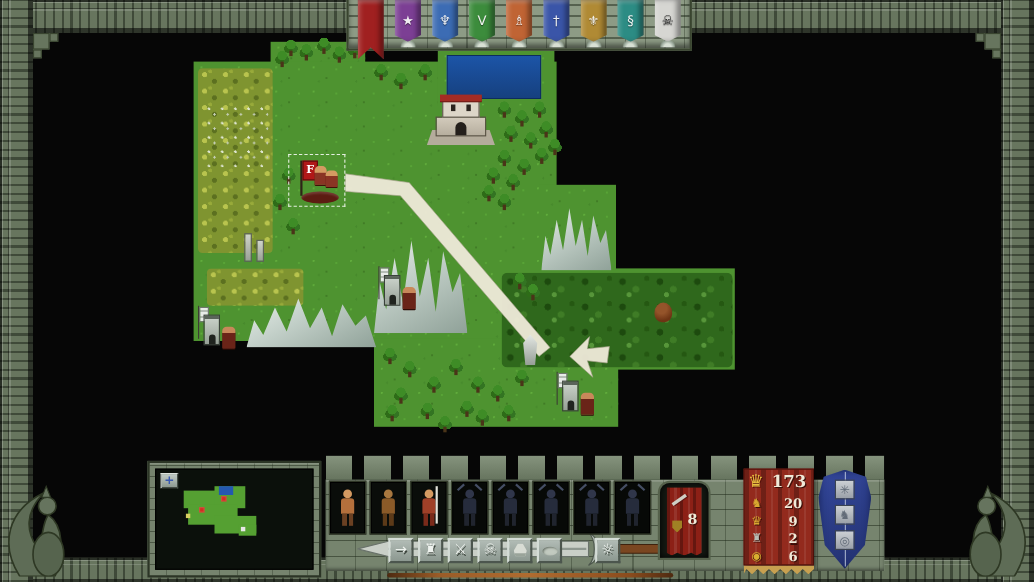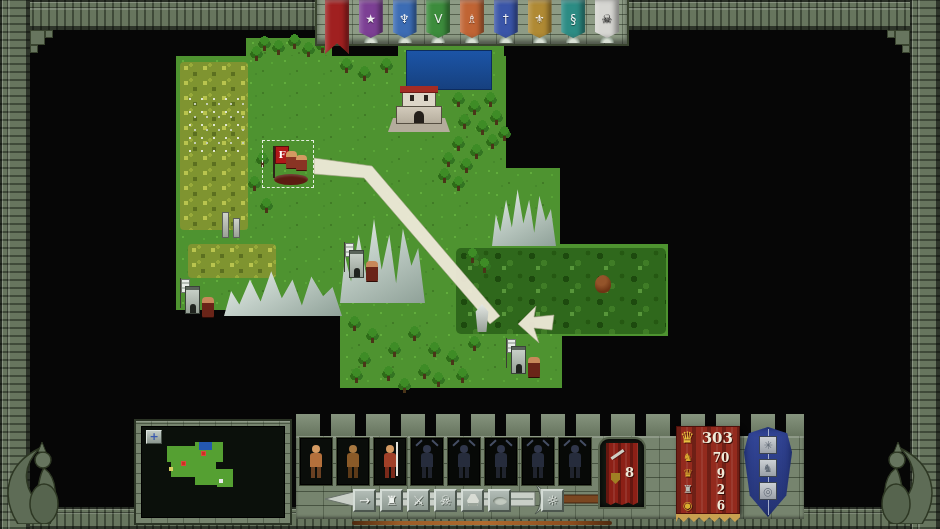--- a/index.html
+++ b/index.html
@@ -529,25 +529,25 @@
 
   <div class="alcove"></div>
   <div class="combat-banner">
     <span class="cb-sword"></span>
     <span class="cb-shield"></span>
     <span class="cb-value">8</span>
   </div>
 
   <div class="stats-banner">
     <span class="sb-crown">♛</span>
-    <span class="sb-top-value">303</span>
+    <span class="sb-top-value">173</span>
     <div id="stats-rows">
         <div class="srow">
           <div class="sicon" style="color: rgb(216, 168, 48);">♞</div>
-          <div class="sval">70</div>
+          <div class="sval">20</div>
         </div>
         <div class="srow">
           <div class="sicon" style="color: rgb(216, 168, 48);">♛</div>
           <div class="sval">9</div>
         </div>
         <div class="srow">
           <div class="sicon" style="color: rgb(184, 188, 180);">♜</div>
           <div class="sval">2</div>
         </div>
         <div class="srow">

